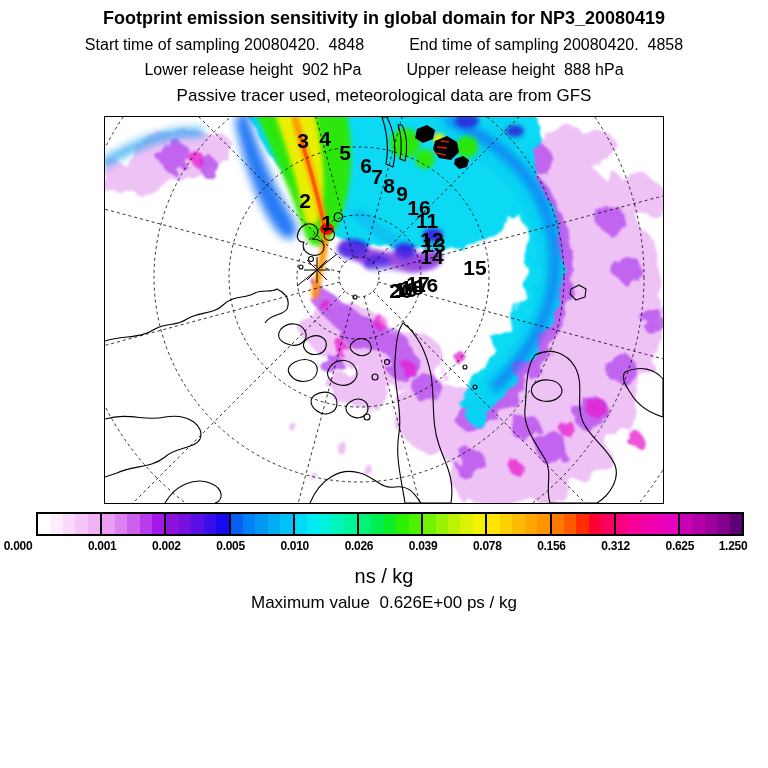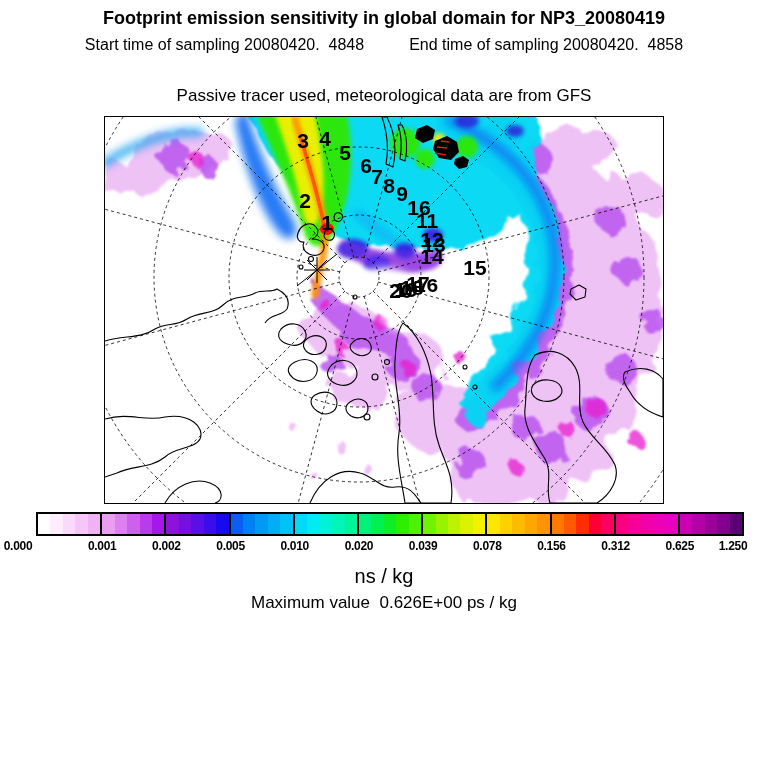--- a/index.html
+++ b/index.html
@@ -31,20 +31,24 @@
 </head>
 <body>
 
 <div id="page">
 
   <div id="title" class="hline">Footprint emission sensitivity in global domain for NP3_20080419</div>
   <div id="line2" class="hline sub">
     <span>Start time of sampling 20080420.  4848</span>
     <span>End time of sampling 20080420.  4858</span>
   </div>
+  <div id="line3" class="hline sub">
+    <span>Lower release height  902 hPa</span>
+    <span>Upper release height  888 hPa</span>
+  </div>
   <div id="line4" class="hline">Passive tracer used, meteorological data are from GFS</div>
 
   <div id="map">
     <svg width="558" height="386" viewBox="0 0 558 386">
       <defs>
         <filter id="rough" x="-25%" y="-25%" width="150%" height="150%">
           <feTurbulence type="fractalNoise" baseFrequency="0.035" numOctaves="3" seed="7" result="n"></feTurbulence>
           <feDisplacementMap in="SourceGraphic" in2="n" scale="28"></feDisplacementMap>
           <feGaussianBlur stdDeviation="1.2"></feGaussianBlur>
         </filter>
@@ -327,21 +331,21 @@
         <div class="cell" style="background: rgb(131, 0, 140);"></div>
         <div class="cell" style="background: rgb(91, 0, 117);"></div>
       </div>
     </div>
   <div id="ticks">
       <span class="tick" style="left: 18px;">0.000</span>
       <span class="tick" style="left: 102.182px;">0.001</span>
       <span class="tick" style="left: 166.364px;">0.002</span>
       <span class="tick" style="left: 230.545px;">0.005</span>
       <span class="tick" style="left: 294.727px;">0.010</span>
-      <span class="tick" style="left: 358.909px;">0.020</span>
+      <span class="tick" style="left: 358.909px;">0.026</span>
       <span class="tick" style="left: 423.091px;">0.039</span>
       <span class="tick" style="left: 487.273px;">0.078</span>
       <span class="tick" style="left: 551.455px;">0.156</span>
       <span class="tick" style="left: 615.636px;">0.312</span>
       <span class="tick" style="left: 679.818px;">0.625</span>
       <span class="tick" style="left: 733px;">1.250</span>
     </div>
   <div id="units" class="hline">ns / kg</div>
   <div id="maxval" class="hline">Maximum value  0.626E+00 ps / kg</div>
 

